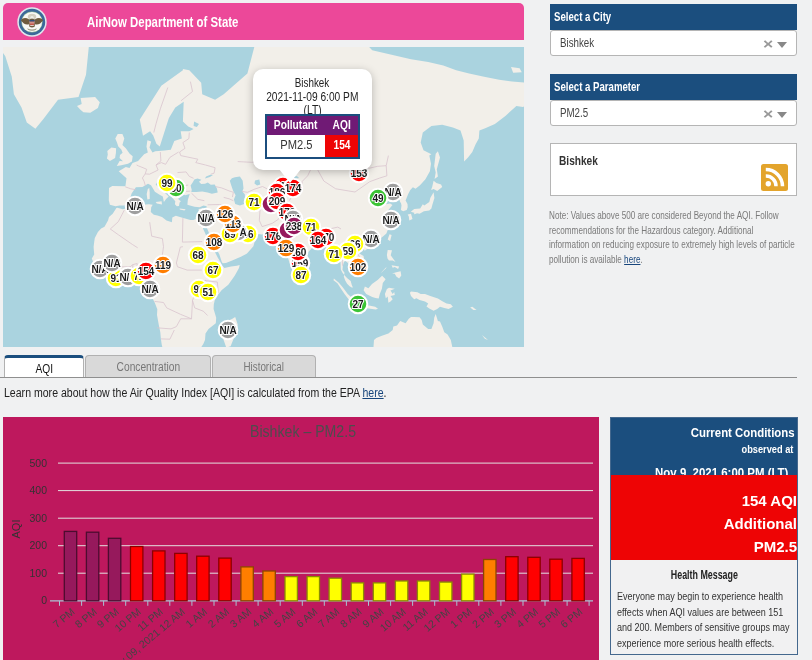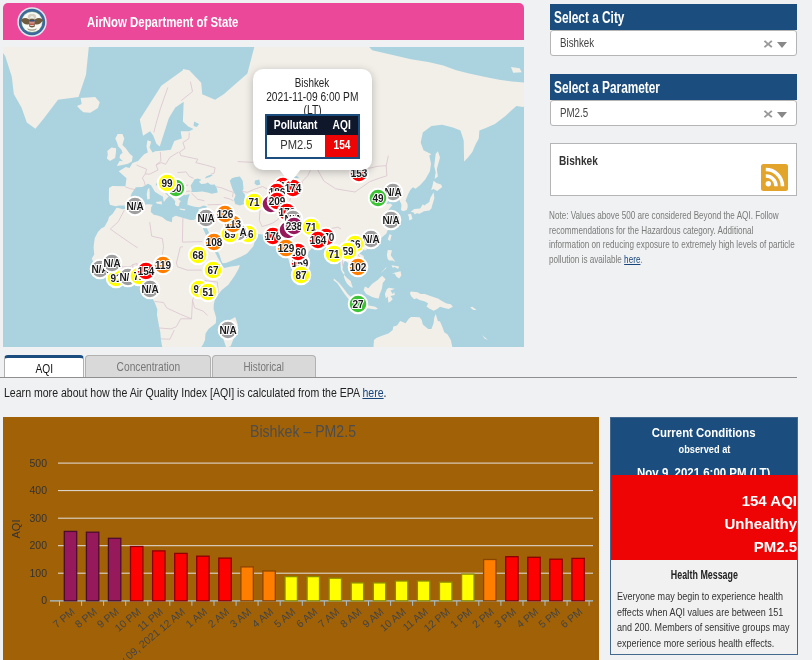--- a/index.html
+++ b/index.html
@@ -10,39 +10,39 @@
 .s82 { transform:scaleX(0.82); } .s85 { transform:scaleX(0.85); } .s88 { transform:scaleX(0.88); }
 .s95 { transform:scaleX(0.95); } .s93 { transform:scaleX(0.93); }
 #hdr { left:3px; top:3px; width:521px; height:37px; background:#ec4899; border-radius:5px 5px 0 0; }
 #hdr > span { position:absolute; left:84px; top:10px; color:#fff; font-size:15px; font-weight:bold; }
 #map { left:3px; top:47px; width:521px; height:300px; background:#aad3df; overflow:hidden; }
 .mt { font-size:10px; font-weight:bold; fill:#1a1a1a; text-anchor:middle; stroke:#ffffff; stroke-width:2px; paint-order:stroke; font-family:"Liberation Sans",sans-serif; }
 #tip { left:253px; top:69px; width:119px; height:101px; background:#fff; border-radius:10px; box-shadow:0 2px 8px rgba(0,0,0,0.25); text-align:center; font-size:12px; color:#222; padding-top:8px; line-height:13.5px; }
 #tip:after { content:""; position:absolute; left:26px; top:100px; border:11px solid transparent; border-top:14px solid #fff; border-bottom:none; }
 #tiptbl { position:absolute; left:12px; top:45px; width:95px; border:2px solid #1b4e7e; border-collapse:collapse; }
 #tiptbl td { font-size:12px; height:20px; }
-#tiptbl .th { background:#0f172a; color:#fff; font-weight:bold;text-align:center; }
-.sideh { left:550px; width:247px; height:26px; background:#1b4e7e; color:#fff; font-weight:bold; font-size:16px; padding:5px 0 0 4px; }
+#tiptbl .th { background:#701a75; color:#fff; font-weight:bold;text-align:center; }
+.sideh { left:550px; width:247px; height:26px; background:#1b4e7e; color:#fff; font-weight:bold; font-size:13px; padding:5px 0 0 4px; }
 .sidedd { left:550px; width:247px; height:26px; background:#fff; border:1px solid #b5b5b5; border-radius:3px; font-size:12.5px; color:#444; padding:5px 0 0 9px; }
 .ddx { position:absolute; right:24px; top:5px; color:#999; font-size:14px; font-weight:bold; transform:scaleX(1.25); }
 .ddt { position:absolute; right:9px; top:11px; width:0; height:0; border-left:5px solid transparent; border-right:5px solid transparent; border-top:6px solid #888; }
 #rssbox { left:550px; top:143px; width:247px; height:53px; background:#fff; border:1px solid #b5b5b5; }
 #rssbox b { position:absolute; left:8px; top:9px; font-size:13px; color:#333; }
 #note { left:549px; top:208px; width:256px; font-size:11px; color:#7a7a7a; line-height:14.6px; }
 #note a { color:#16457c; }
 .tab { top:355px; height:22px; border:1px solid #b1b1b1; border-bottom:none; border-radius:4px 4px 0 0; font-size:12px; text-align:center; padding-top:4px; }
 .tabi { background:#d9d9d9; color:#777; }
 #tabline { left:0; top:377px; width:797px; height:1px; background:#8f8f8f; }
 #learn { left:4px; top:386px; font-size:12px; color:#222; }
 #learn a { color:#16457c; }
-#chart { left:3px; top:417px; width:596px; height:243px; background:#a16207; }
+#chart { left:3px; top:417px; width:596px; height:243px; background:#be185d; }
 .yl { font-size:10.5px; fill:#333; font-family:"Liberation Sans",sans-serif; }
 .xl { font-size:10.5px; fill:#444; font-family:"Liberation Sans",sans-serif; }
 #cc { left:610px; top:417px; width:188px; height:238px; background:#f1f1f2; border:1px solid #44688e; }
-#cchdr { position:absolute; left:0; top:0; width:100%; height:57px; background:#1b4e7e; color:#fff; text-align:center; }
+#cchdr { position:absolute; left:0; top:0; width:100%; height:57px; background:#1b4e7e; color:#fff; text-align:right; }
 #ccred { position:absolute; left:0; top:57px; width:100%; height:85px; background:#ee0405; color:#fff; text-align:right; font-weight:bold; font-size:15px; }
 #cchm { position:absolute; left:0; top:142px; width:100%; text-align:center; }
 #cchm .bt { font-size:12px; font-weight:bold; color:#222; margin-top:8px; }
 #cchm .bb { font-size:11px; color:#333; text-align:left; margin:7px 0 0 6px; line-height:15.5px; }
 </style></head>
 <body>
 <div id="page">
 
 <div id="hdr" class="abs">
 <svg style="position:absolute;left:14px;top:4px" width="30" height="30" viewBox="0 0 30 30">
@@ -377,21 +377,21 @@
 </svg></div>
 
 <div id="cc" class="abs">
 <div id="cchdr">
         <div style="font-size:12px;font-weight:bold;margin-top:8px"><span class="c s95">Current Conditions</span></div>
 <div style="font-size:10.5px;font-weight:bold;margin-top:3px"><span class="c s88">observed at</span></div>
 <div style="font-size:13px;font-weight:bold;margin-top:10px"><span class="c s88">Nov 9, 2021 6:00 PM (LT)</span></div>
       </div>
 <div id="ccred">
         <div style="margin-top:17px">154 AQI</div>
-<div style="margin-top:6px">Unhealthy</div>
+<div style="margin-top:6px">Additional</div>
 <div style="margin-top:6px">PM2.5</div>
       </div>
 <div id="cchm">
         <div class="bt"><span class="c s74">Health Message</span></div>
 <div class="bb"><span class="w s82">Everyone may begin to experience health</span><br>
 <span class="w s82">effects when AQI values are between 151</span><br>
 <span class="w s82">and 200. Members of sensitive groups may</span><br>
 <span class="w s82">experience more serious health effects.</span></div>
       </div>
 </div>

